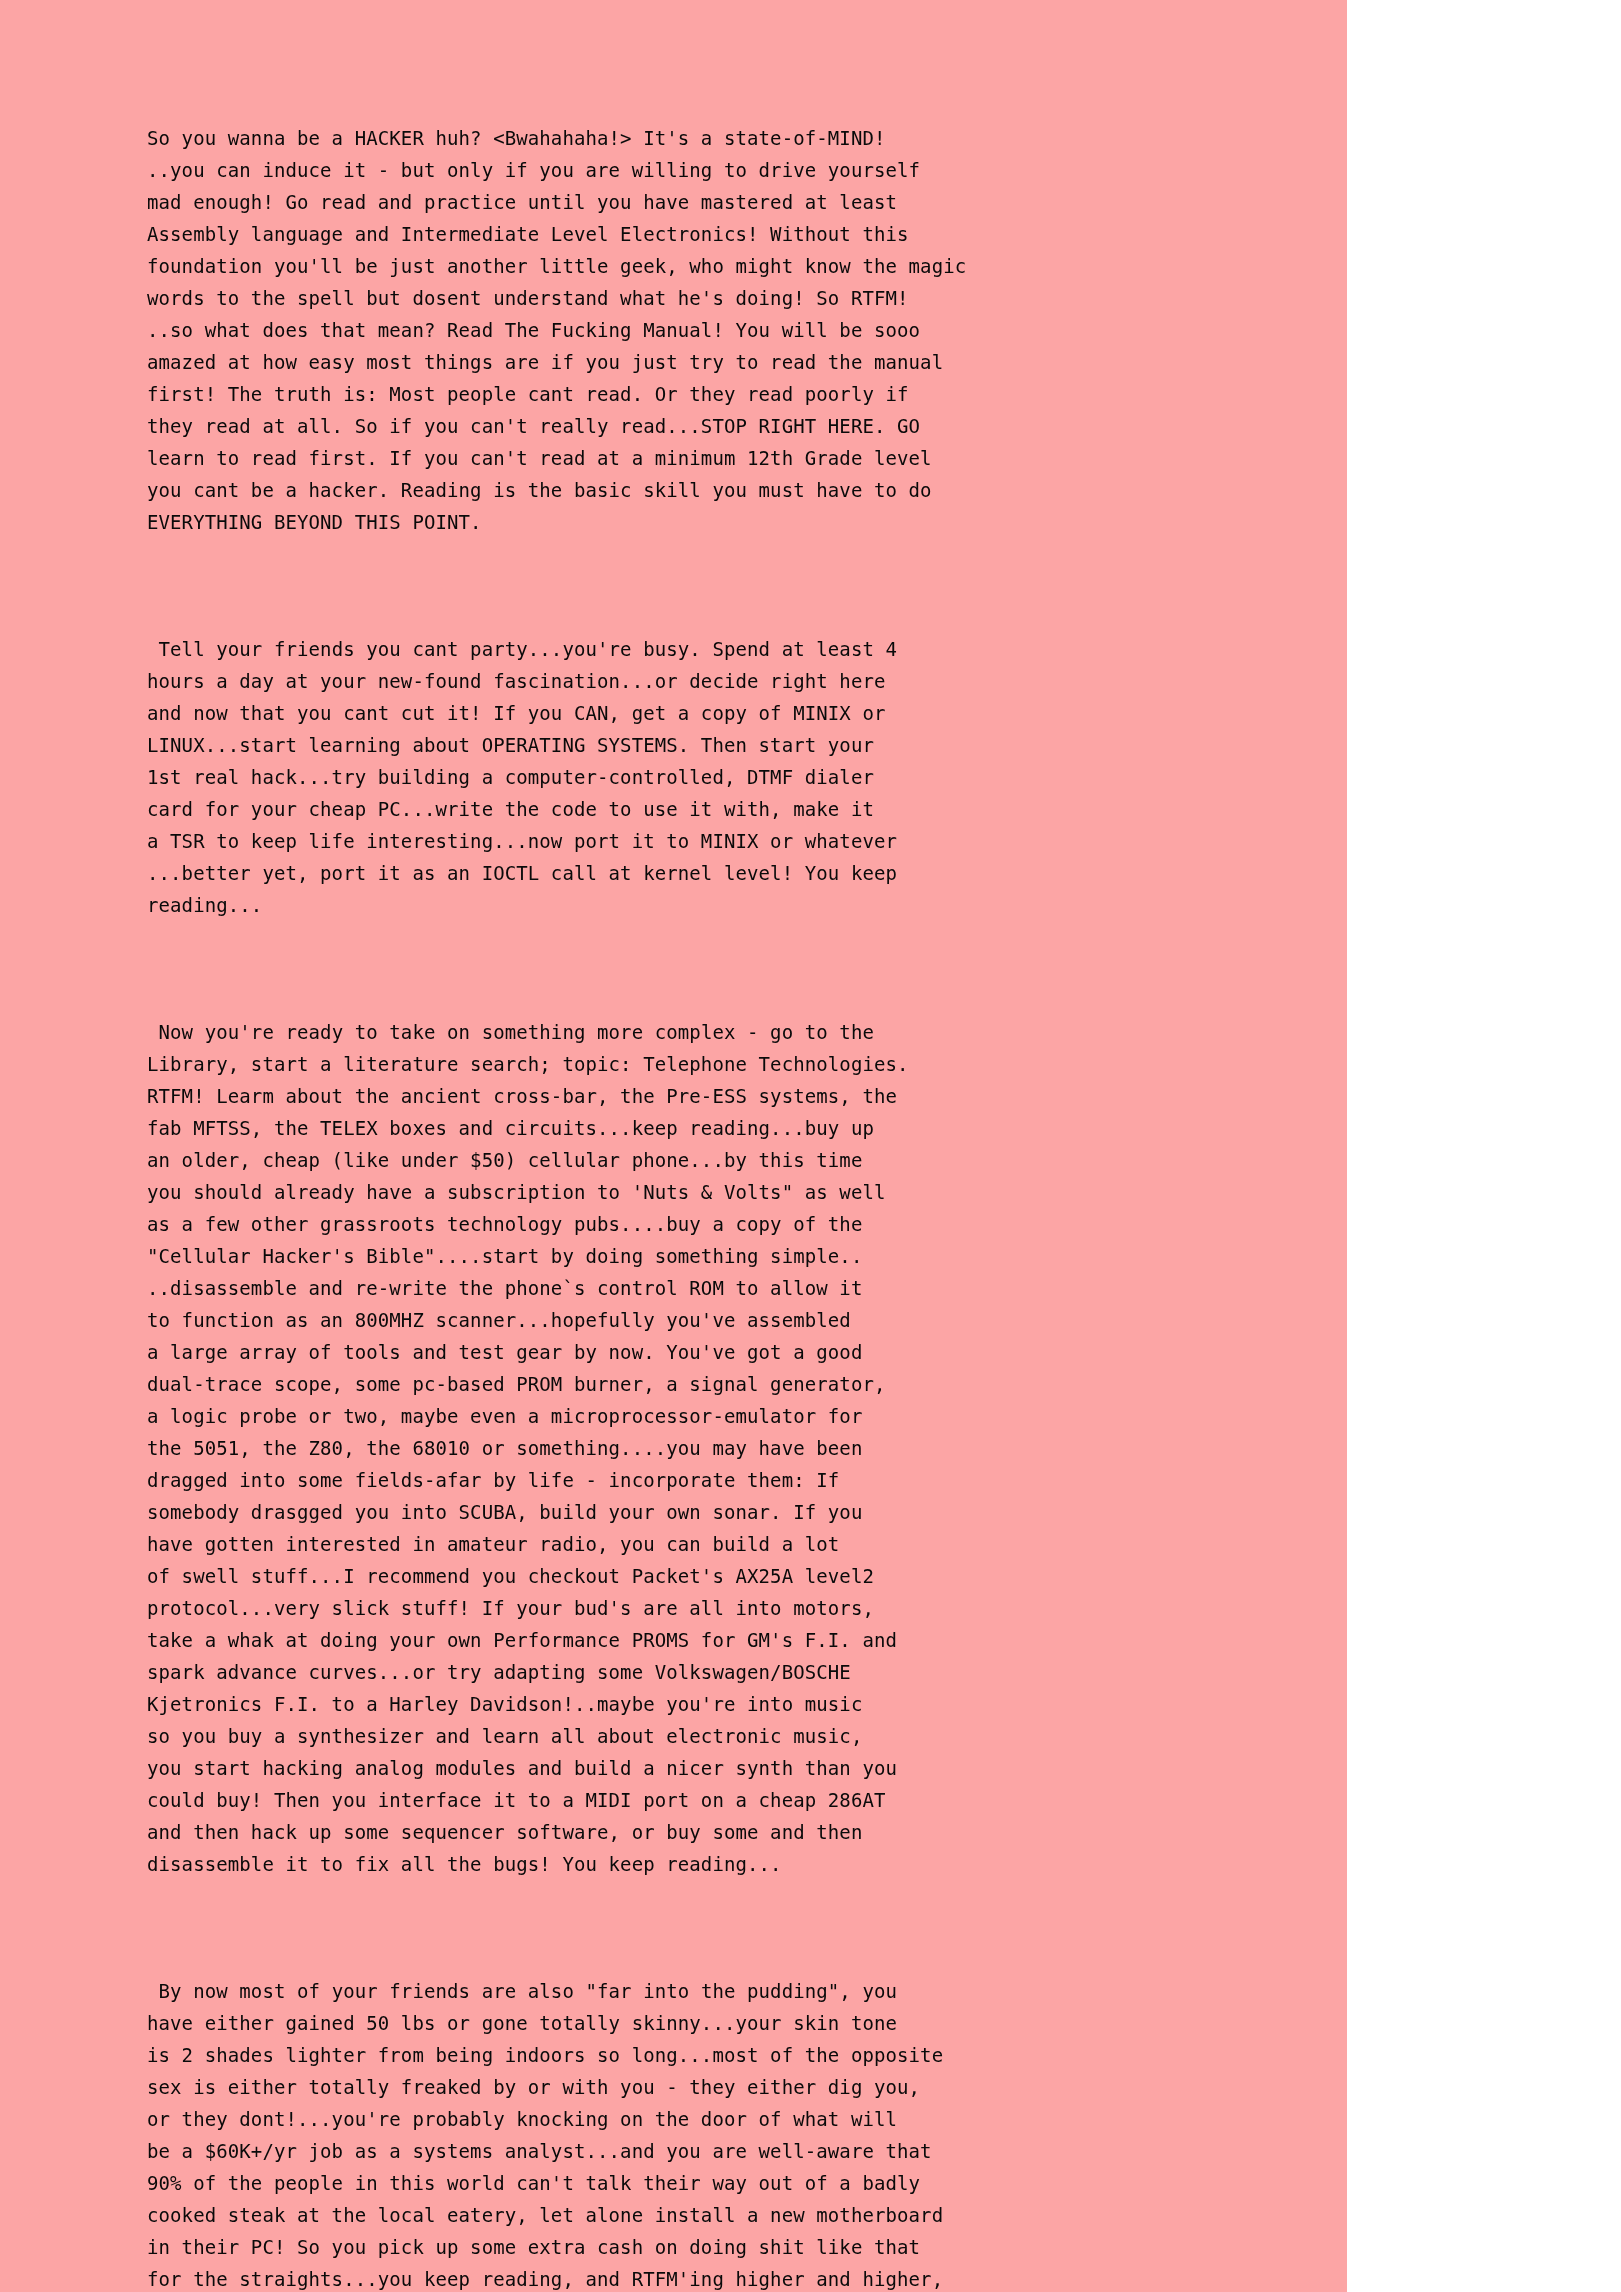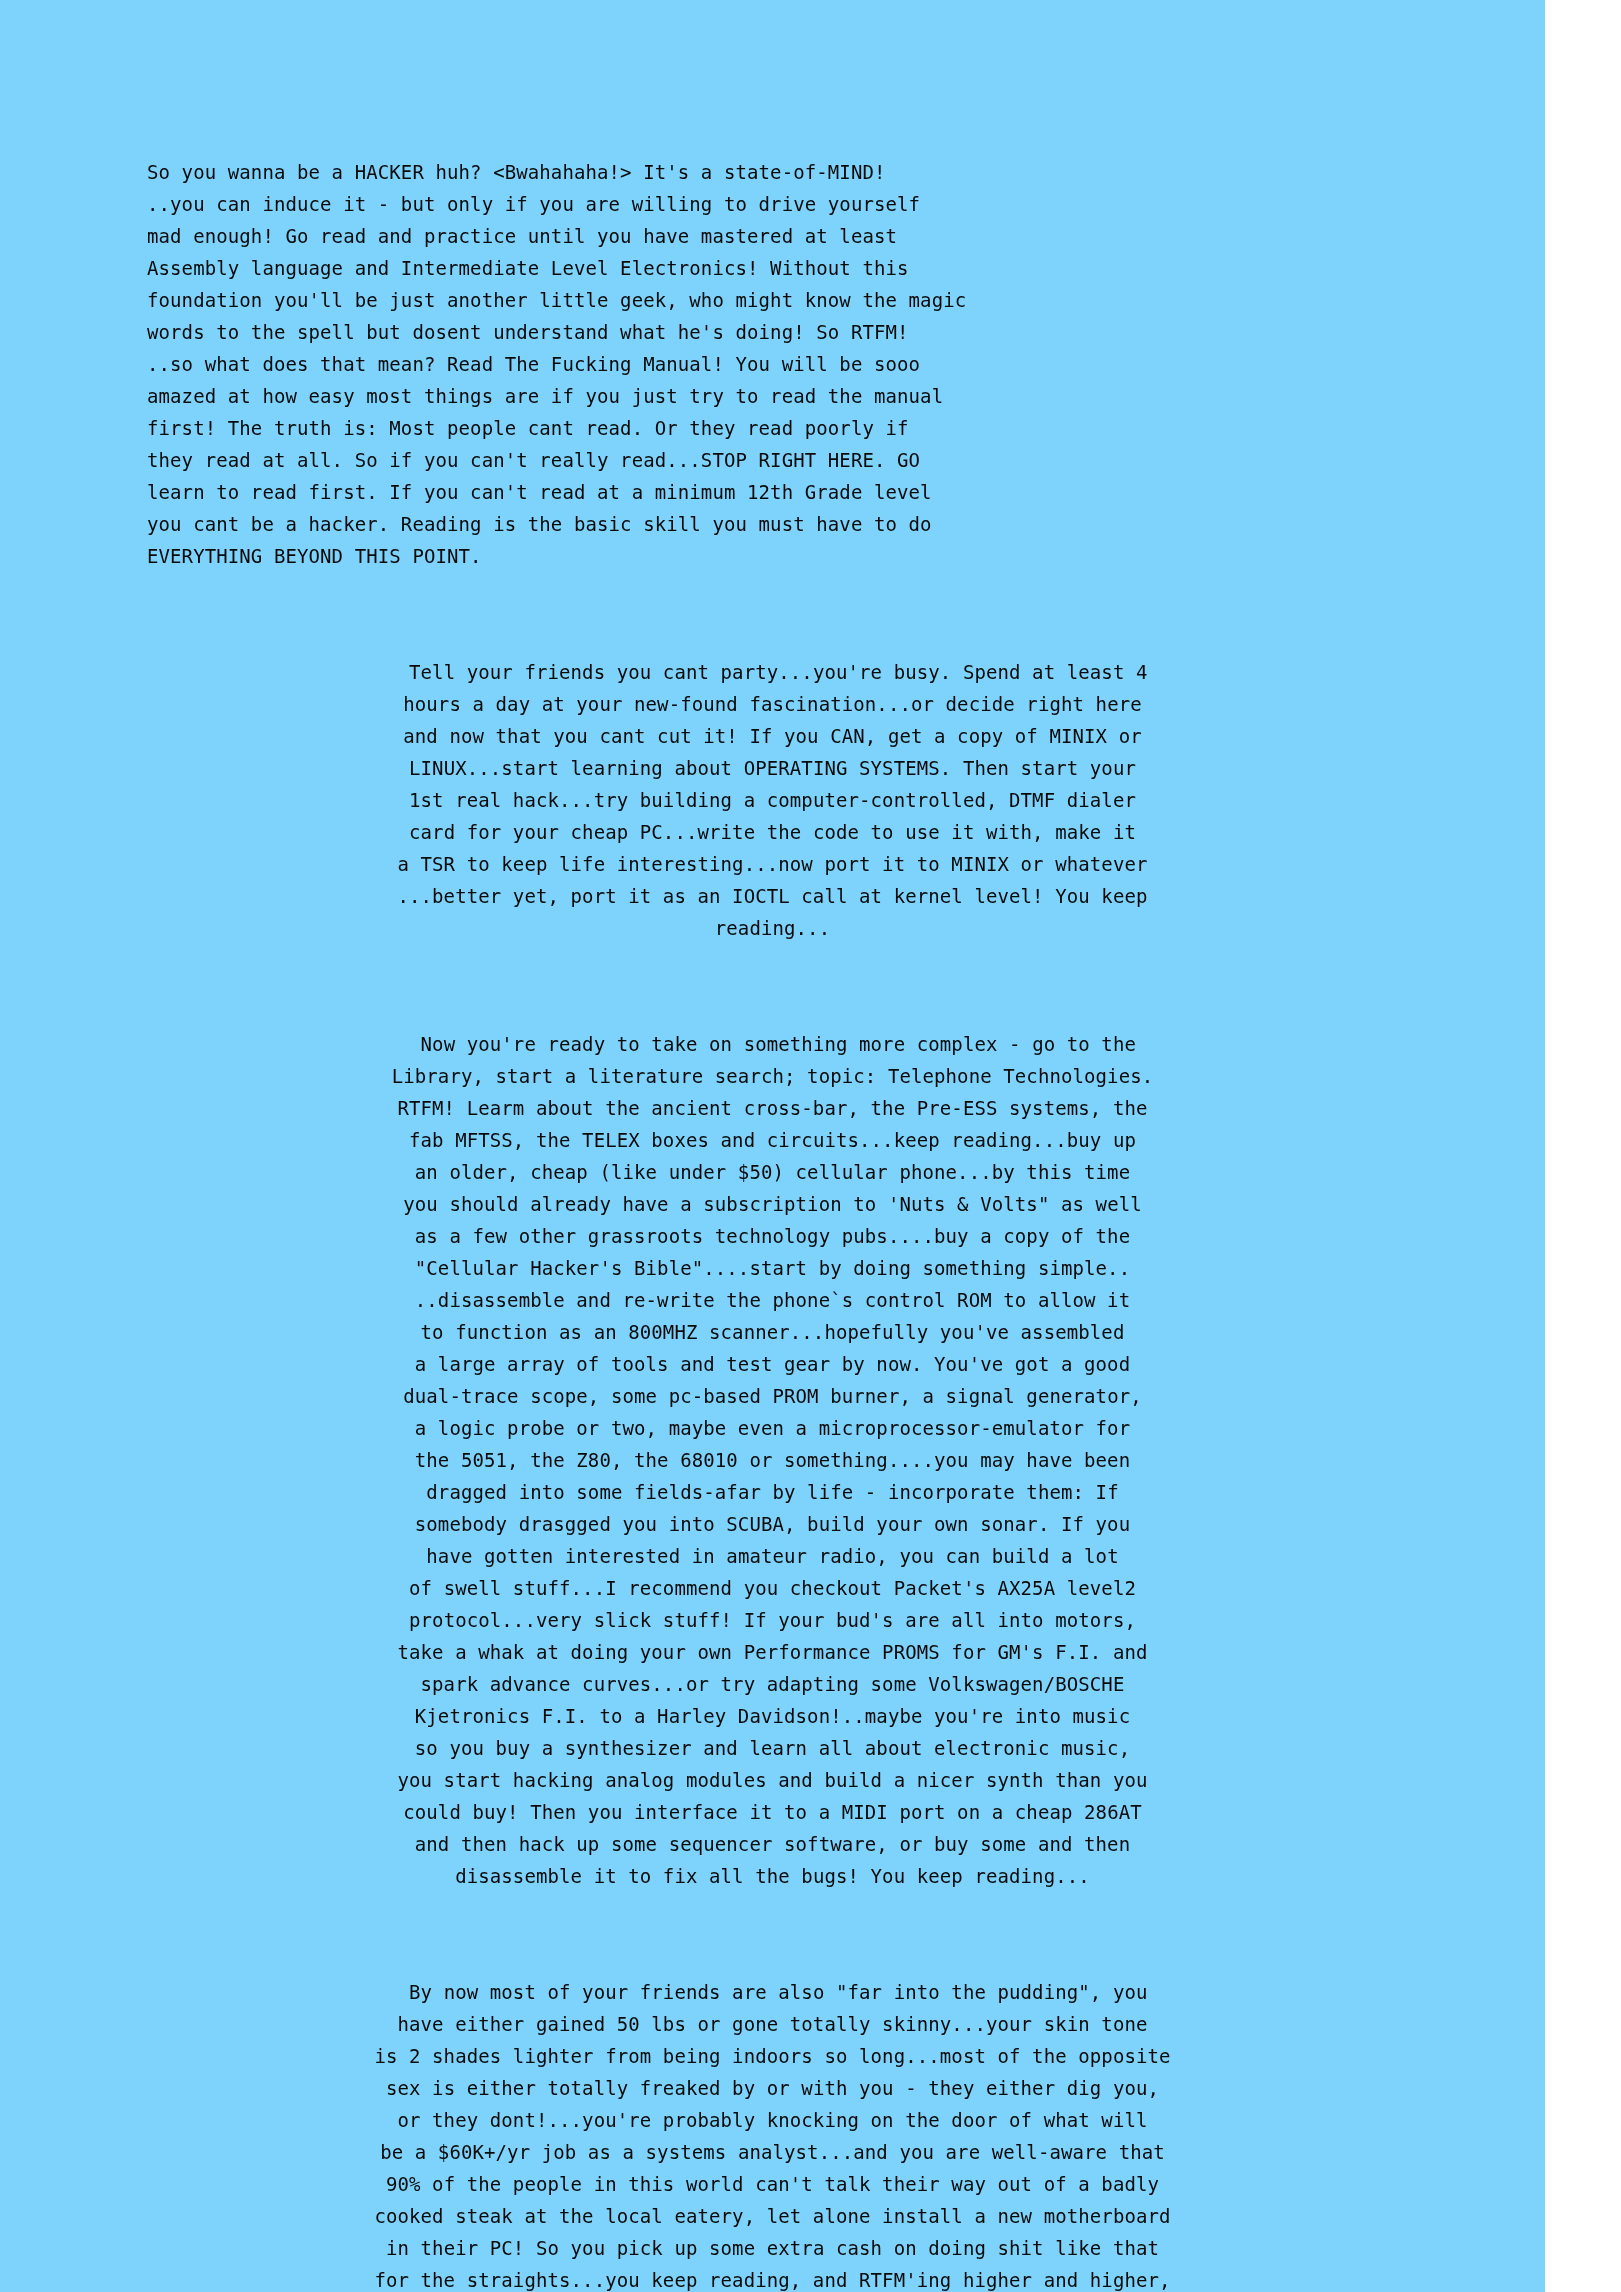--- a/index.html
+++ b/index.html
@@ -7,41 +7,40 @@
     padding: 0;
     background: #ffffff;
   }
   body {
     width: 1621px;
     height: 2293px;
     font-family: "DejaVu Sans Mono", "Liberation Mono", monospace;
   }
   .page {
     box-sizing: border-box;
-    width: 1545px;
+    width: 1347px;
     height: 2293px;
-    padding: 92px 147px 0 147px;
-    background: #7dd3fc;
+    padding: 58px 147px 0 147px;
+    background: #fca5a5;
   }
   .doc-body {
     font-family: "DejaVu Sans Mono", "Liberation Mono", monospace;
     font-size: 19px;
     line-height: 32px;
     color: #0a0a0a;
     letter-spacing: 0.1px;
     white-space: pre-wrap;
     word-wrap: break-word;
   }
   .para {
     margin: 0;
     white-space: pre-wrap;
   }
   .para + .para {
-    margin-top: 20px;
-    text-align: center;
+    margin-top: 31px;
   }
 </style>
 </head>
 <body>
 
 <div class="page">
   <div class="doc-body">
     <p class="para">So you wanna be a HACKER huh? &lt;Bwahahaha!&gt; It's a state-of-MIND!
 ..you can induce it - but only if you are willing to drive yourself
 mad enough! Go read and practice until you have mastered at least

